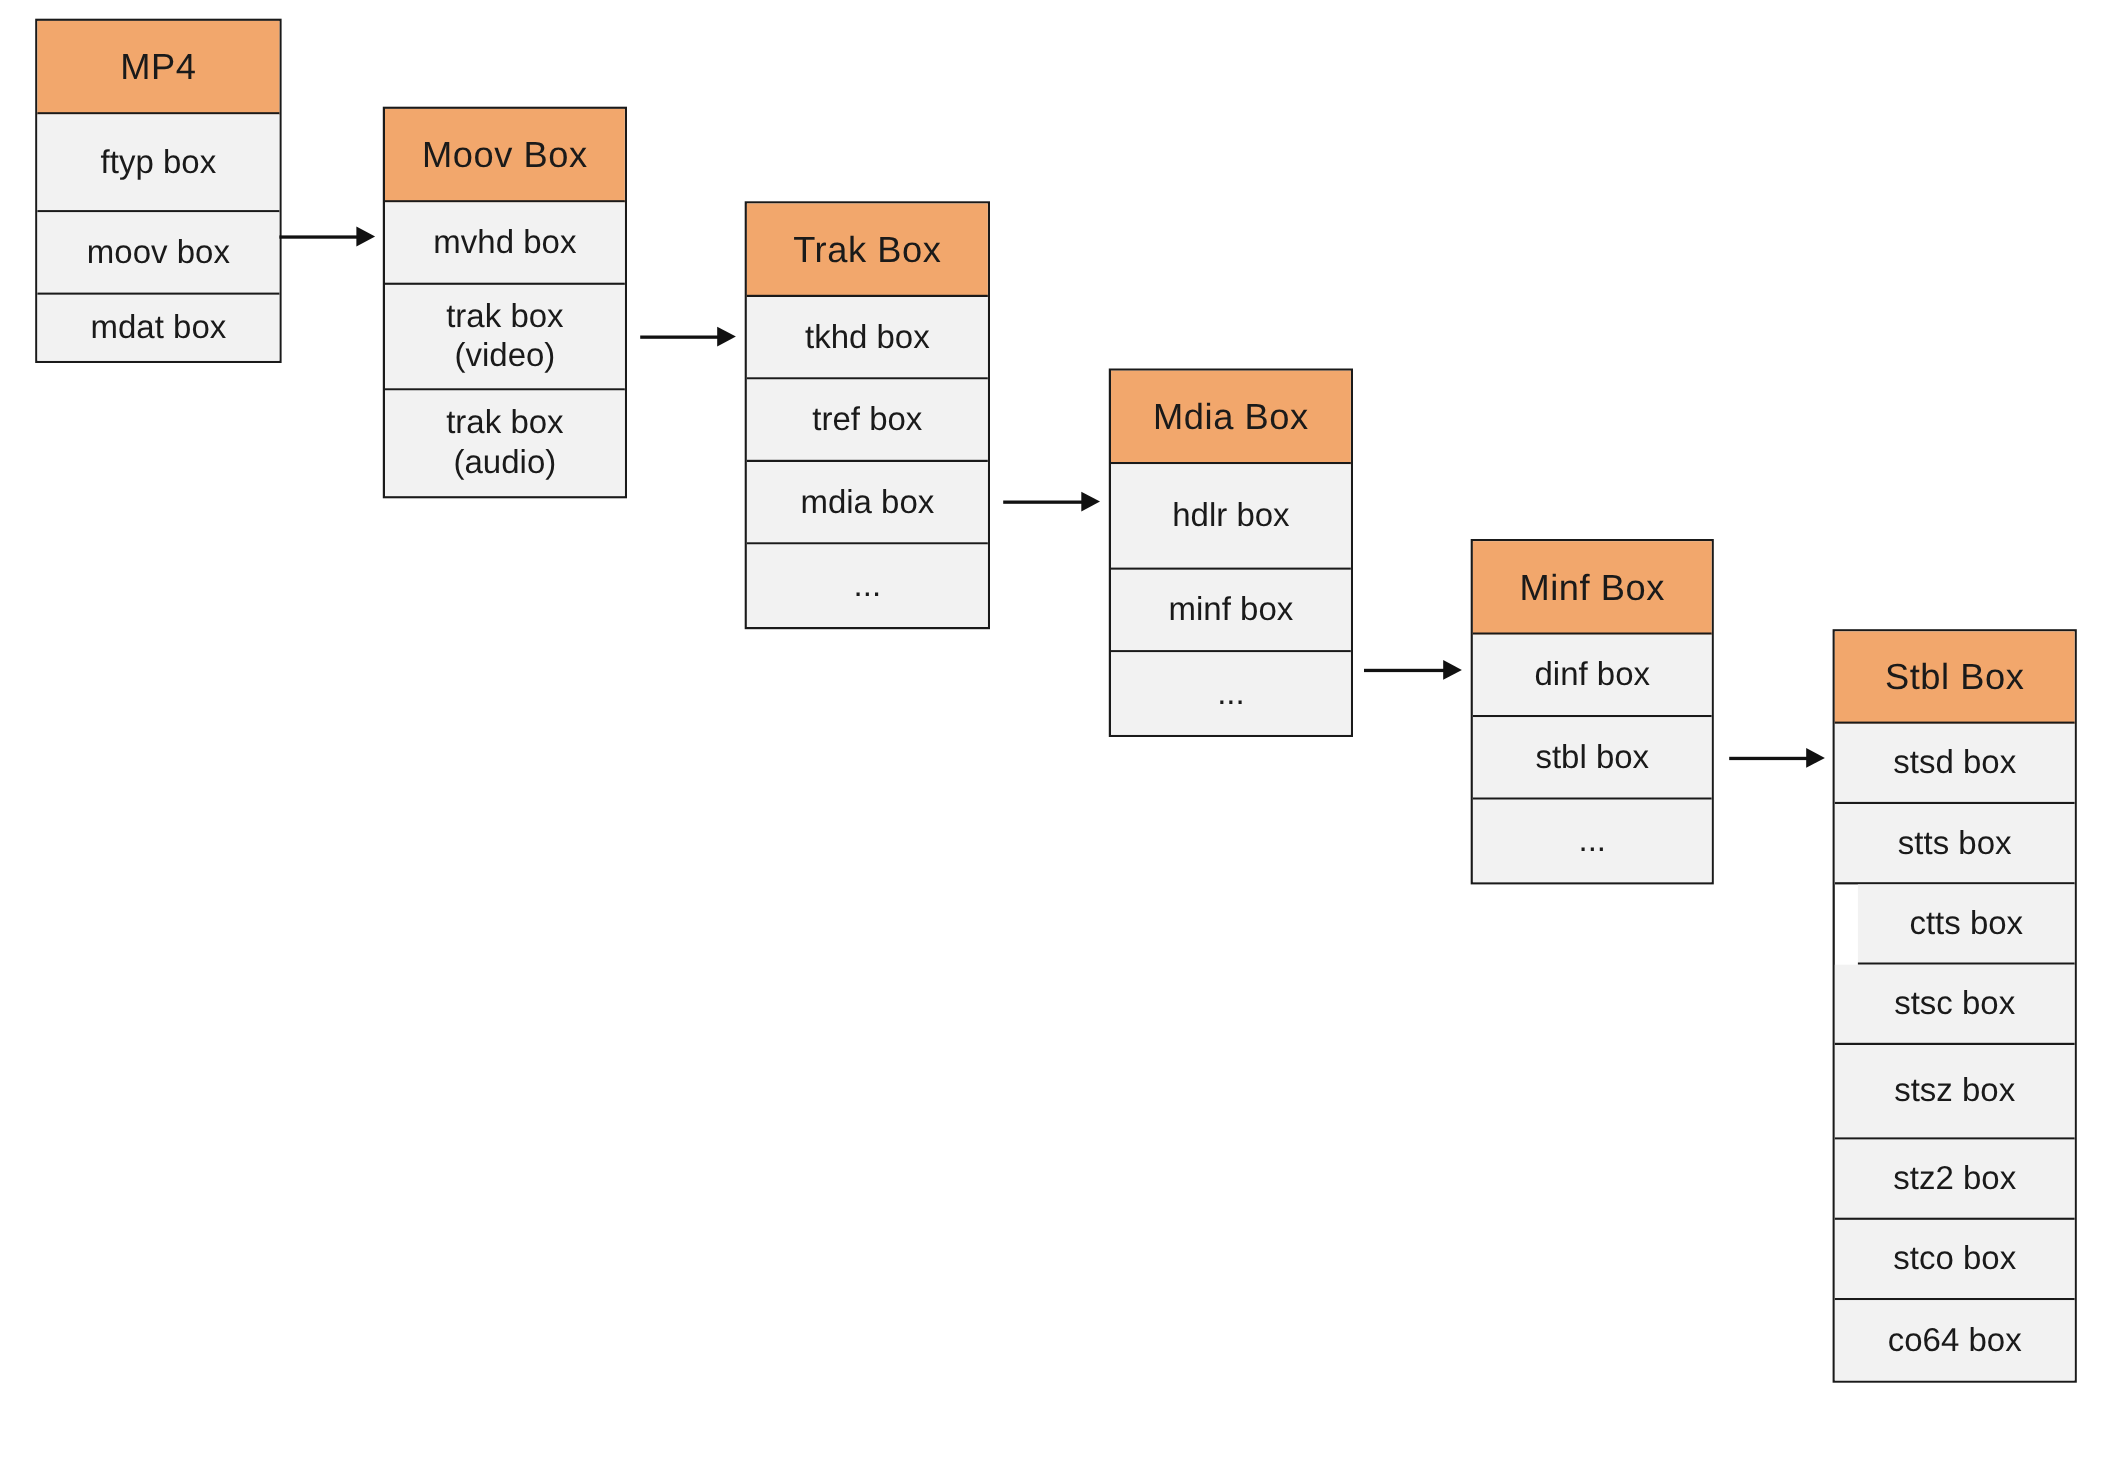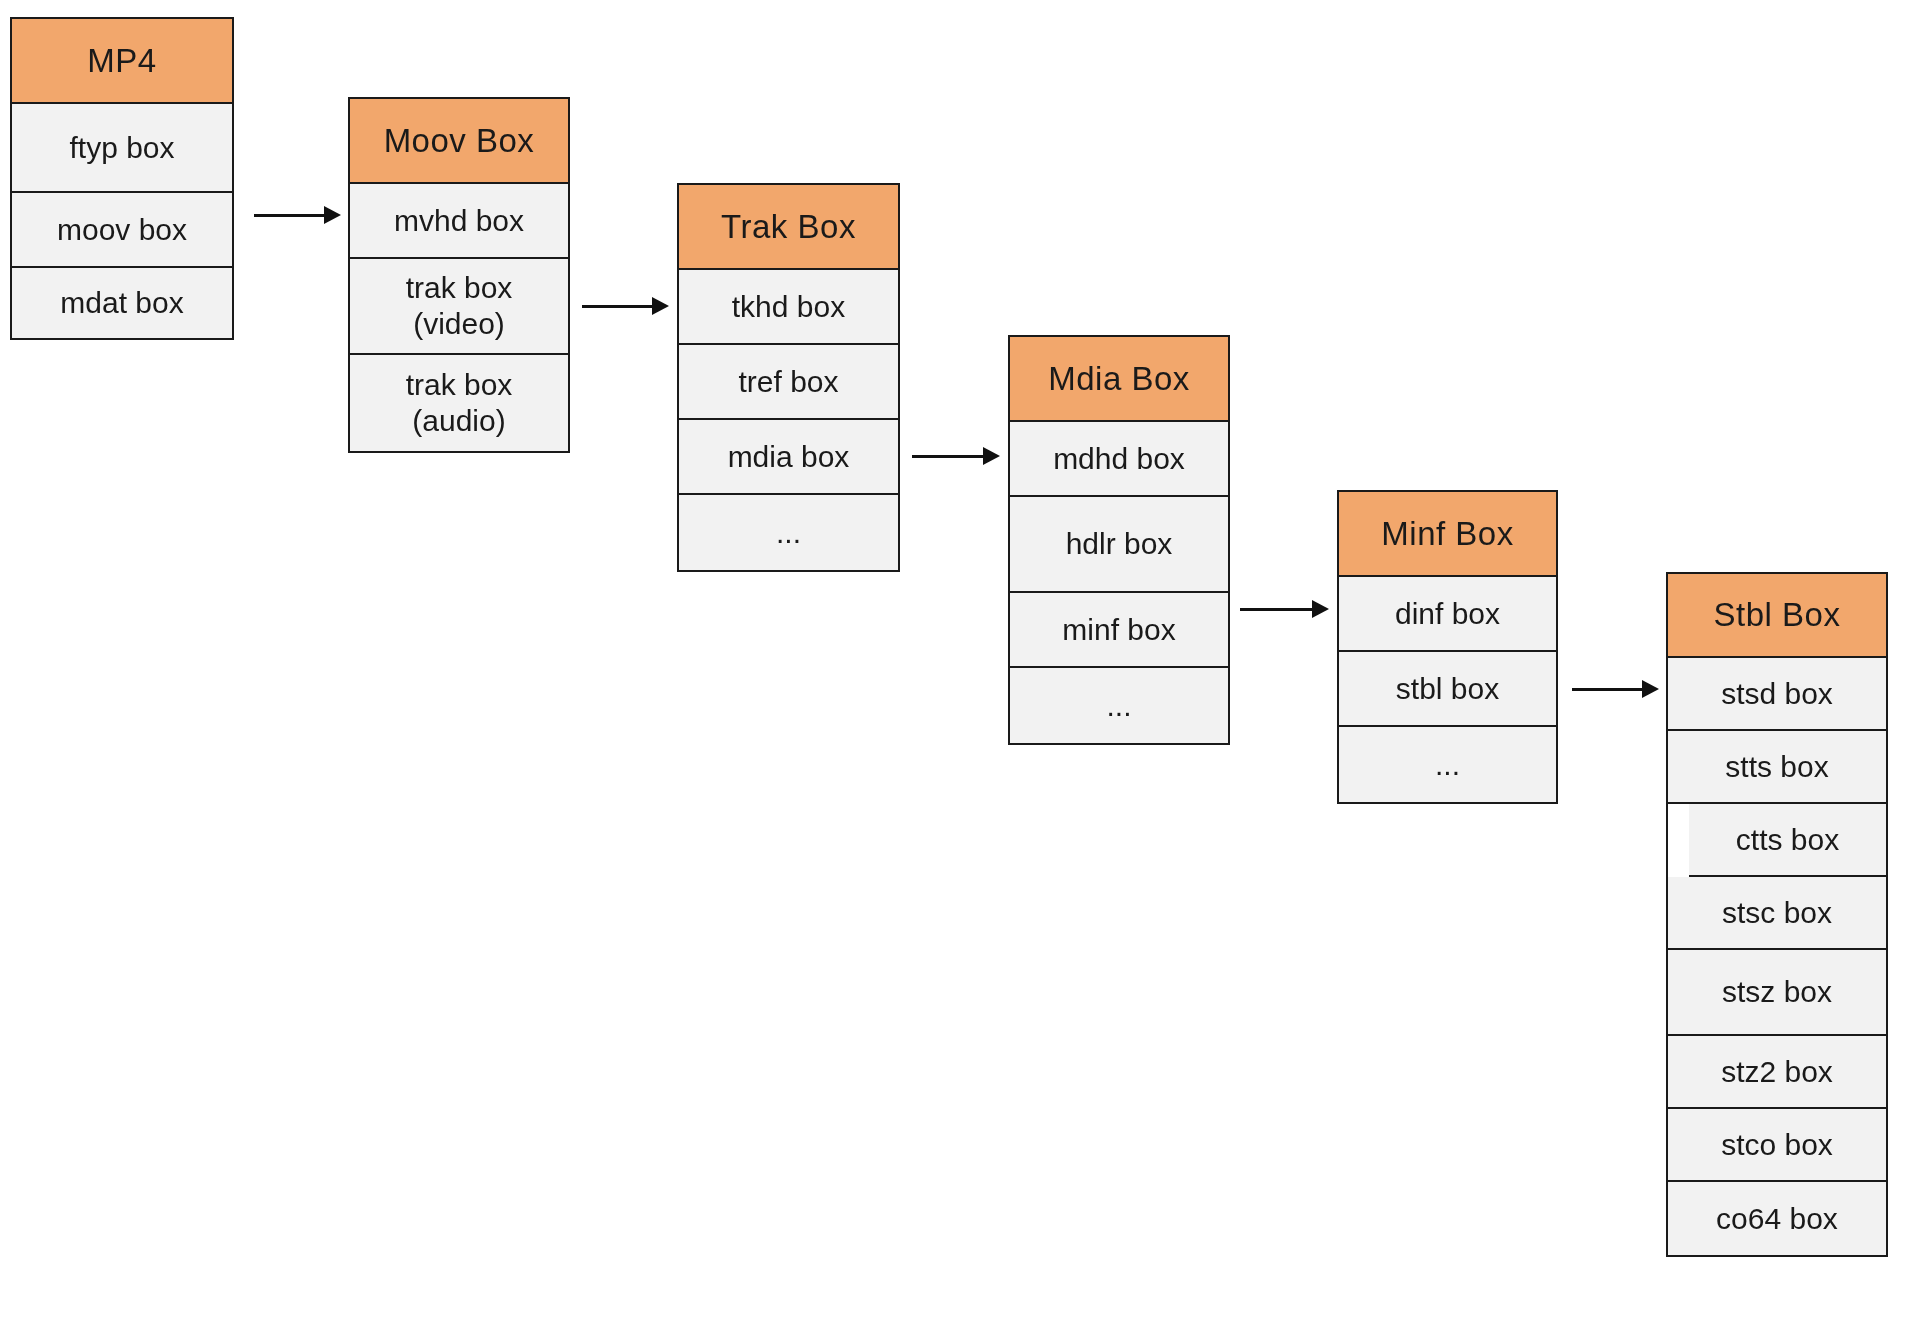--- a/index.html
+++ b/index.html
@@ -67,44 +67,43 @@
     height: 0;
     border-left: 17px solid var(--arrow-color, #111111);
     border-top: 9px solid transparent;
     border-bottom: 9px solid transparent;
   }
 </style>
 </head>
 <body>
 
 <div id="diagram">
-    <div class="box" style="left: 10px; top: 17px; width: 224px;">
+    <div class="box" style="left: 32px; top: 17px; width: 224px;">
       <div class="box-header" style="height: 85px;">MP4</div>
       <div class="box-row" style="height: 89px;">ftyp box</div>
       <div class="box-row" style="height: 75px;">moov box</div>
-      <div class="box-row" style="height: 70px;">mdat box</div>
+      <div class="box-row" style="height: 60px;">mdat box</div>
     </div>
     <div class="box" style="left: 348px; top: 97px; width: 222px;">
       <div class="box-header" style="height: 85px;">Moov Box</div>
       <div class="box-row" style="height: 75px;">mvhd box</div>
       <div class="box-row" style="height: 96px;">trak box
 (video)</div>
       <div class="box-row" style="height: 96px;">trak box
 (audio)</div>
     </div>
     <div class="box" style="left: 677px; top: 183px; width: 223px;">
       <div class="box-header" style="height: 85px;">Trak Box</div>
       <div class="box-row" style="height: 75px;">tkhd box</div>
       <div class="box-row" style="height: 75px;">tref box</div>
       <div class="box-row" style="height: 75px;">mdia box</div>
       <div class="box-row" style="height: 75px;">...</div>
     </div>
     <div class="box" style="left: 1008px; top: 335px; width: 222px;">
       <div class="box-header" style="height: 85px;">Mdia Box</div>
-      <div class="box-row" style="height: 75px;">mdhd box</div>
       <div class="box-row" style="height: 96px;">hdlr box</div>
       <div class="box-row" style="height: 75px;">minf box</div>
       <div class="box-row" style="height: 75px;">...</div>
     </div>
     <div class="box" style="left: 1337px; top: 490px; width: 221px;">
       <div class="box-header" style="height: 85px;">Minf Box</div>
       <div class="box-row" style="height: 75px;">dinf box</div>
       <div class="box-row" style="height: 75px;">stbl box</div>
       <div class="box-row" style="height: 75px;">...</div>
     </div>

